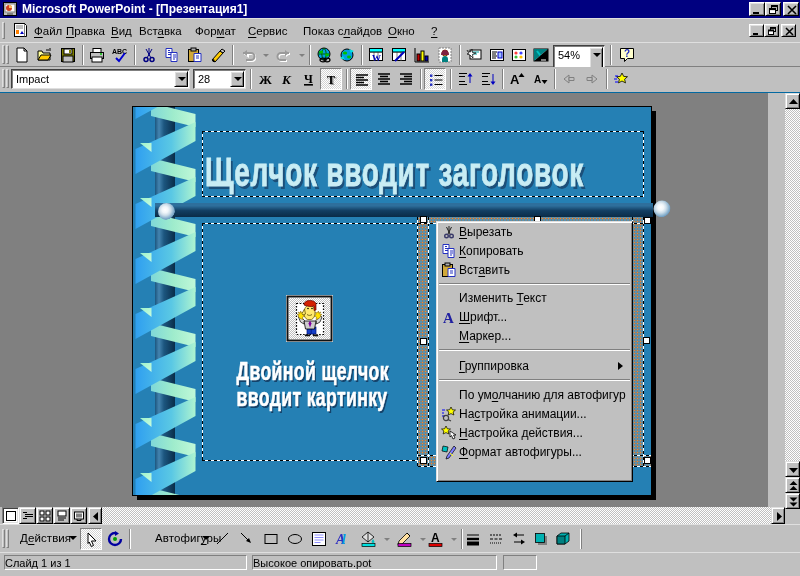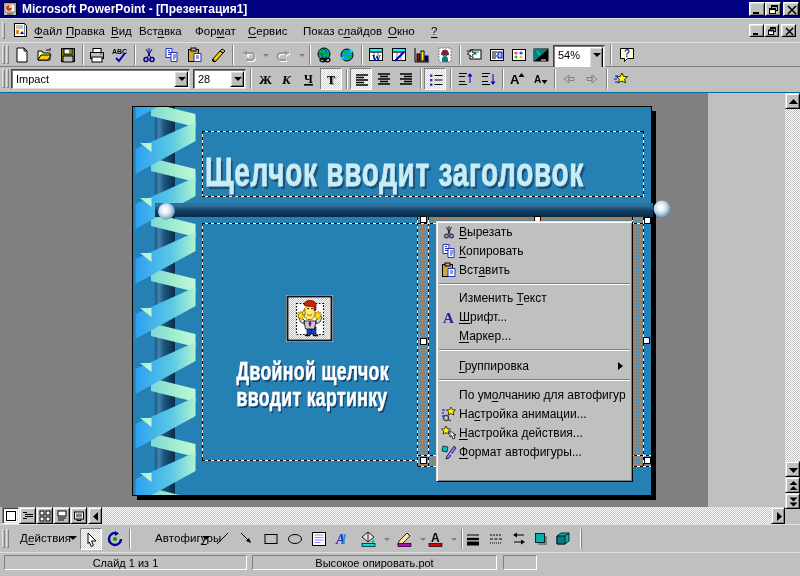--- a/index.html
+++ b/index.html
@@ -19,21 +19,21 @@
 .tbtn{position:absolute;width:22px;height:22px}
 .tbtn svg{position:absolute;left:3px;top:3px}
 .pressed{border:1px solid;border-color:#808080 #fff #fff #808080;background-image:conic-gradient(#fff 0 25%,#d4d4d4 0 50%,#fff 0 75%,#d4d4d4 0);background-size:2px 2px}
 .pressed svg{left:3px;top:3px}
 .tsep{position:absolute;width:2px;height:20px;border-left:1px solid #808080;border-right:1px solid #fff}
 .combo{position:absolute;background:#fff;border:1px solid;border-color:#404040 #dfdfdf #dfdfdf #404040;box-shadow:inset 1px 1px 0 #808080, inset -1px -1px 0 #fff;font-size:11px}
 .combo .ctext{position:absolute;left:4px;top:3px}
 .drop{position:absolute;right:1px;top:1px;bottom:1px;width:14px;background:#c0c0c0;border:1px solid;border-color:#fff #000 #000 #fff;box-shadow:inset 1px 1px 0 #dfdfdf,inset -1px -1px 0 #808080}
 .darr{position:absolute;left:3px;top:5px;width:0;height:0;border:4px solid transparent;border-top:4px solid #000;border-bottom:none}
 
-#work{position:absolute;left:0;top:93px;width:708px;height:414px;background:#808080}
+#work{position:absolute;left:0;top:93px;width:768px;height:414px;background:#808080}
 
 .dashH{position:absolute;height:1px;background:repeating-linear-gradient(90deg,#000 0 3px,#fff 3px 6px)}
 .dashV{position:absolute;width:1px;background:repeating-linear-gradient(180deg,#000 0 3px,#fff 3px 6px)}
 
 .hatch{position:absolute;background-color:#2377ac;background-image:radial-gradient(#e8893c 0.95px,transparent 1.05px),radial-gradient(#f5e3c2 0.8px,transparent 0.9px);background-size:3px 3px,3px 3px;background-position:0 0,1.5px 1.5px}
 .handle{position:absolute;width:7px;height:7px;background:#fff;border:1px solid #000}
 
 #cmenu{position:absolute;left:436px;top:128px;width:197px;height:261px;background:#c0c0c0;border:1px solid;border-color:#dfdfdf #000 #000 #dfdfdf;box-shadow:inset 1px 1px 0 #fff,inset -1px -1px 0 #808080;font-size:12px;color:#000;padding-top:1px}
 .mrow{position:relative;height:19px;line-height:19px;padding-left:22px}
 .mrow svg{position:absolute;left:4px;top:1px}
@@ -41,21 +41,21 @@
 .msep div{position:absolute;left:2px;right:2px;top:3px;height:2px;border-top:1px solid #808080;border-bottom:1px solid #fff}
 .marr{position:absolute;right:9px;top:5px;width:0;height:0;border:4px solid transparent;border-left:5px solid #000;border-right:none}
 
 .dither{background-image:conic-gradient(#fff 0 25%,#c0c0c0 0 50%,#fff 0 75%,#c0c0c0 0);background-size:2px 2px}
 .sbtn{position:absolute;background:#c0c0c0;border:1px solid;border-color:#dfdfdf #000 #000 #dfdfdf;box-shadow:inset 1px 1px 0 #fff,inset -1px -1px 0 #808080}
 .sbtn svg{position:absolute}
 
 #drawbar{position:absolute;left:0;top:524px;width:800px;height:28px;background:#c0c0c0;border-top:1px solid #dfdfdf;font-size:11.5px;letter-spacing:0.1px}
 .dbtn{position:absolute;top:2px;height:23px;line-height:22px}
 #statusbar{position:absolute;left:0;top:552px;width:800px;height:20px;background:#c0c0c0;border-top:1px solid #dfdfdf;font-size:11px}
-.spanel{position:absolute;top:2px;height:15px;line-height:14px;border:1px solid;border-color:#808080 #fff #fff #808080;text-align:center;color:#000}
+.spanel{position:absolute;top:2px;height:15px;line-height:14px;border:1px solid;border-color:#808080 #fff #fff #808080;text-align:left;color:#000}
 u{text-underline-offset:1.5px}
 </style></head><body>
 <div id="app">
 <div id="titlebar">
 <svg class="abs" style="left:3px;top:2px" width="14" height="14" viewBox="0 0 14 14">
         <rect x="0.5" y="0.5" width="13" height="13" fill="#c0c0c0" stroke="#000"></rect>
         <rect x="2" y="2" width="10" height="8" fill="#fff" stroke="#808080"></rect>
         <circle cx="6" cy="6" r="3" fill="#d04020"></circle>
         <path d="M6 6V3a3 3 0 0 1 3 3z" fill="#ffc060"></path>
         <rect x="4" y="11" width="6" height="2" fill="#808080"></rect>

